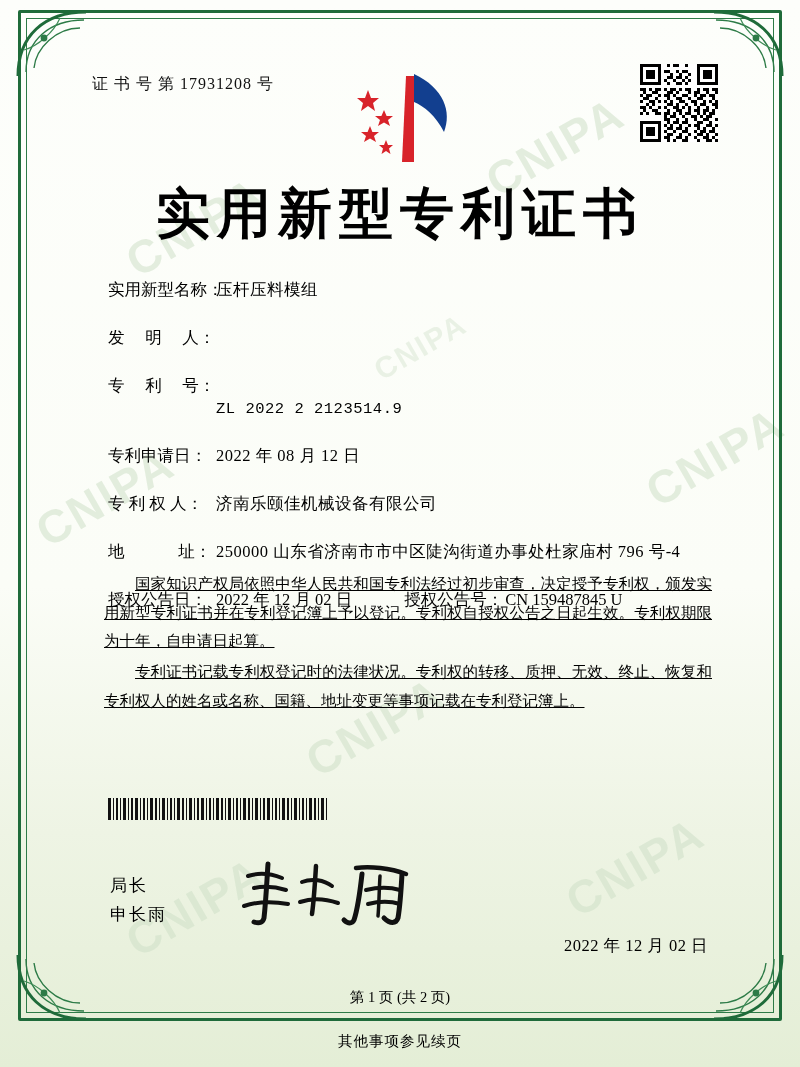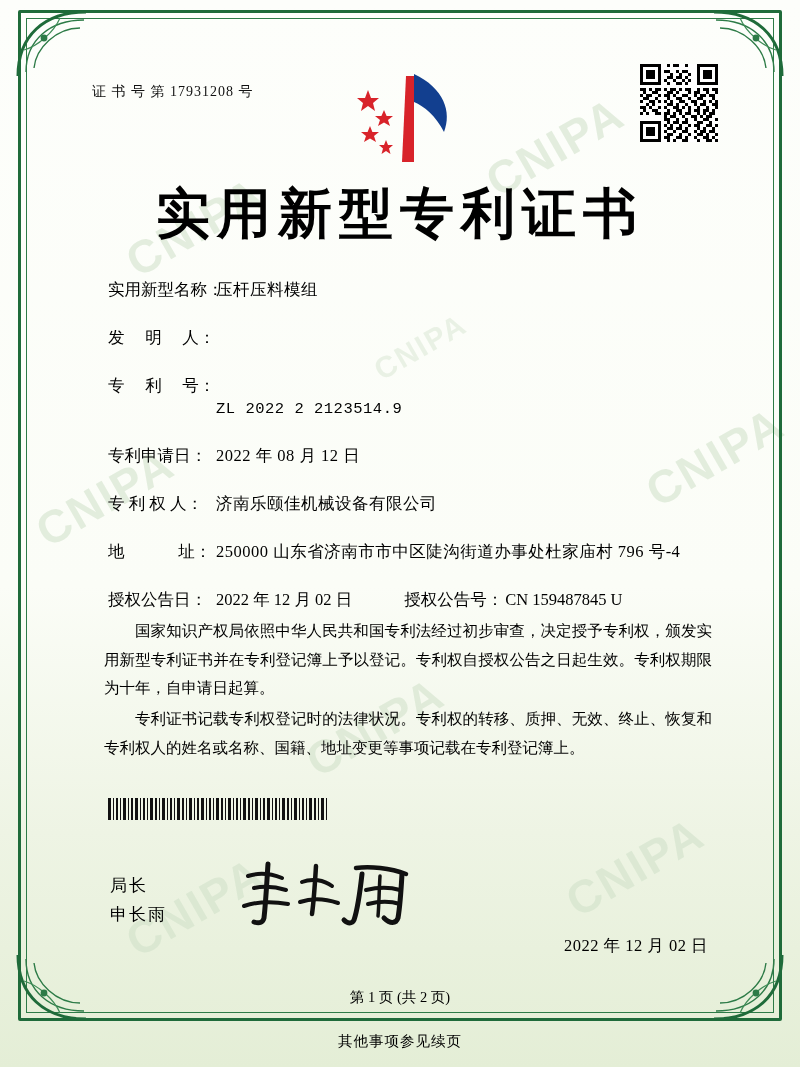--- a/index.html
+++ b/index.html
@@ -71,24 +71,23 @@
   .wm.e { left: 300px; top: 700px;  font-size: 46px; }
   .wm.f { left: 560px; top: 840px;  font-size: 46px; }
   .wm.g { left: 120px; top: 880px;  font-size: 46px; }
   .wm.h { left: 370px; top: 330px;  font-size: 30px; opacity:.4;}
 
   
   .cert-no {
     position: absolute;
     left: 92px;
     top: 74px;
-    font-size: 14px;
+    font-size: 16px;
     color: #111;
     letter-spacing: 1px;
-    margin-top: 9px;
   }
 
   .logo {
     position: absolute;
     left: 340px;
     top: 66px;
     width: 128px;
     height: 104px;
   }
 
@@ -146,25 +145,26 @@
 
   .row.two { margin-bottom: 18px; }
   .two .seg2 { margin-left: 52px; display:flex; }
   .two .seg2 .lbl2 { white-space: nowrap; }
 
   
   .paras {
     position: absolute;
     left: 104px;
     right: 88px;
-    top: 617px;
+    top: 570px;
     font-size: 15.5px;
     line-height: 1.85;
     color: #000;
     text-align: justify;
+    text-decoration: underline;
   }
   .paras p { margin: 0 0 2px 0; text-indent: 2em; }
 
   
   .barcode {
     position: absolute;
     left: 108px;
     top: 798px;
     height: 22px;
     width: 222px;

